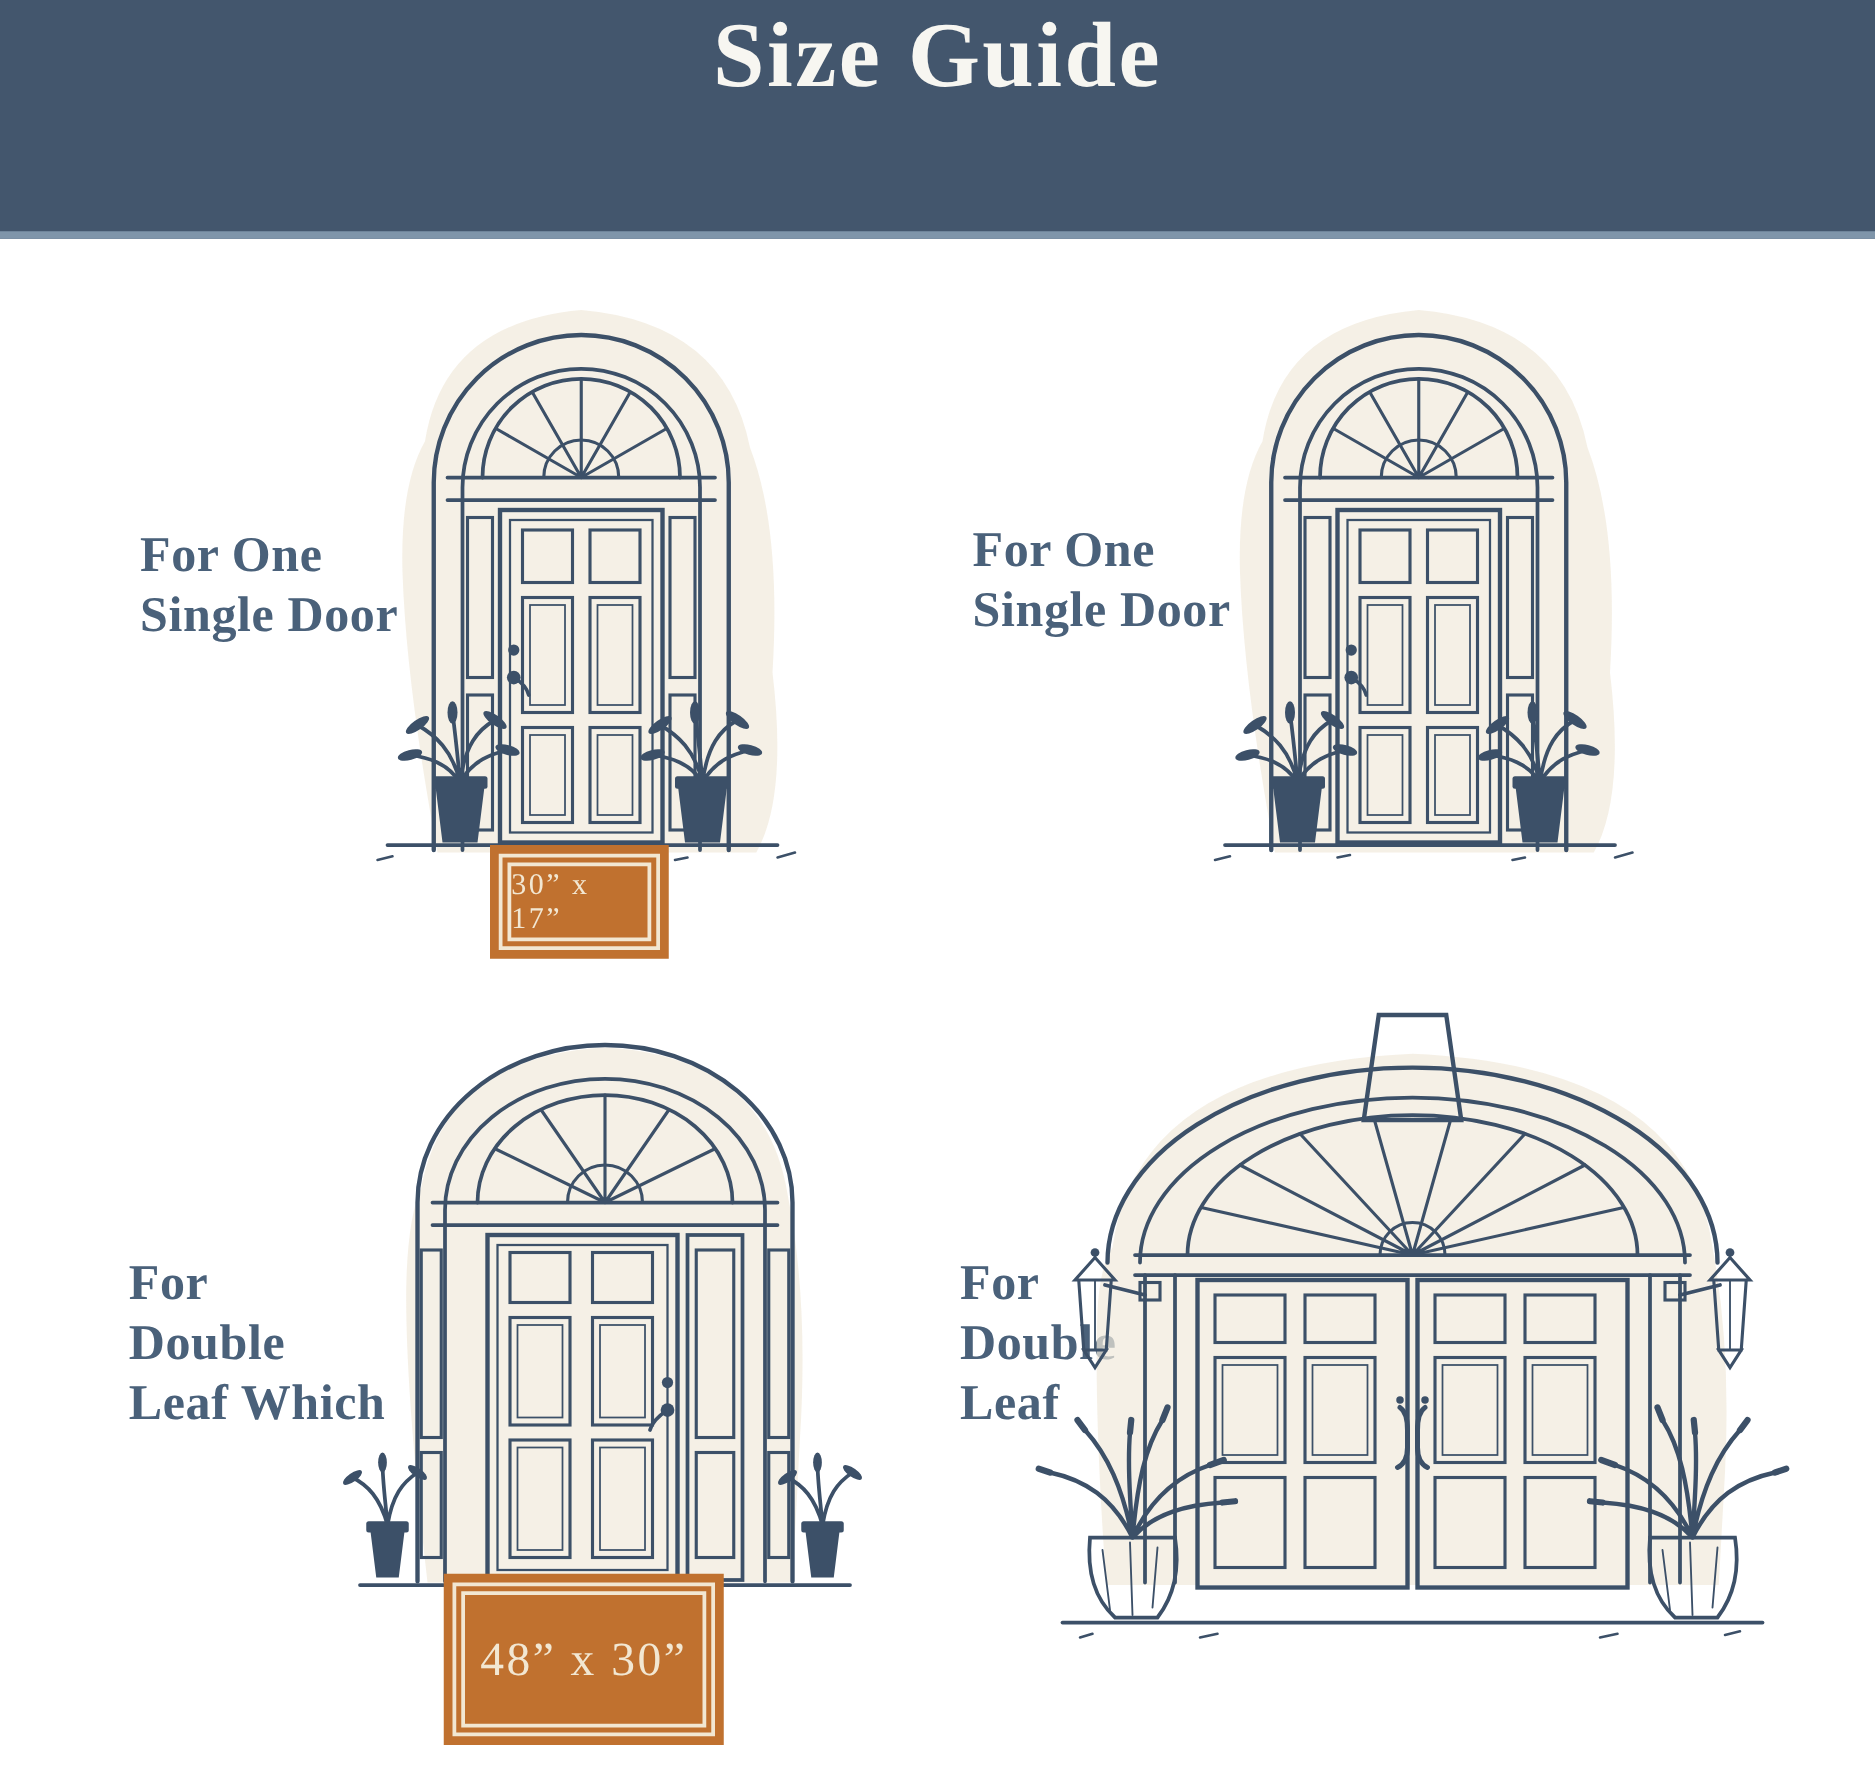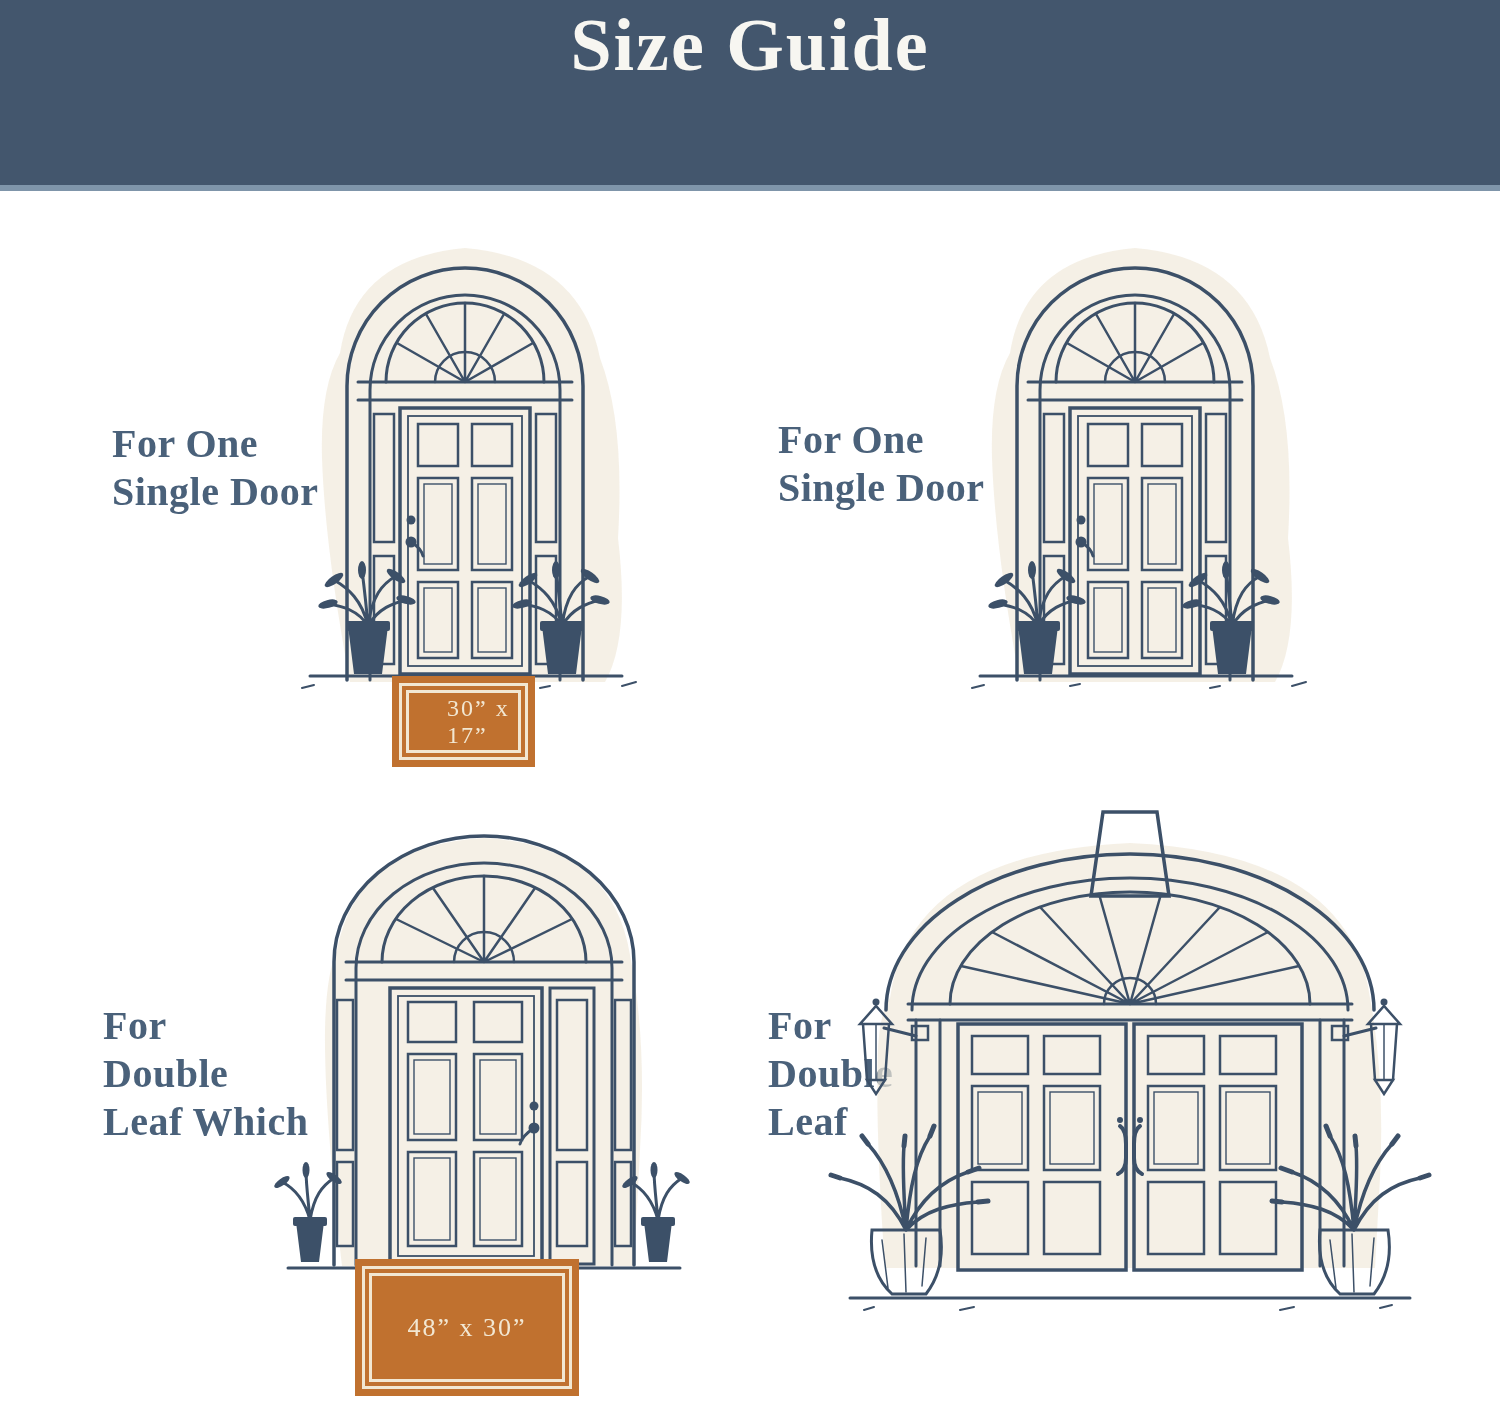--- a/index.html
+++ b/index.html
@@ -36,25 +36,25 @@
   .art-1 { left:250px; top:218px; width:430px; height:480px; }
   .art-2 { left:920px; top:218px; width:430px; height:480px; }
   .art-3 { left:262px; top:810px; width:440px; height:460px; }
   .art-4 { left:820px; top:798px; width:620px; height:530px; }
   
   .mat { position:absolute; background:var(--mat_orange); padding:7px; box-sizing:border-box; z-index:5; }
   .mat-inner { height:100%; border:3px solid var(--mat_cream); padding:4px; box-sizing:border-box; }
   .mat-core { height:100%; border:3px solid var(--mat_cream); display:flex; align-items:center; justify-content:center; box-sizing:border-box; }
   .mat-size { color:var(--mat_cream); letter-spacing:2px; }
   .mat-1 { left:392px; top:676px; width:143px; height:91px; }
-  .mat-1 .mat-size { font-size:24px;padding-left:38px; }
+  .mat-1 .mat-size { font-size:24px; }
   .mat-2 { left:1053px; top:669px; width:163px; height:104px; }
   .mat-2 .mat-size { font-size:26px; }
   .mat-3 { left:355px; top:1259px; width:224px; height:137px; }
-  .mat-3 .mat-size { font-size:26px; }
+  .mat-3 .mat-size { font-size:38px; }
   .mat-4 { left:977px; top:1261px; width:314px; height:155px; }
   .mat-4 .mat-size { font-size:30px; }
 </style>
 </head>
 <body>
 
 <div class="canvas">
 
   <svg width="0" height="0" style="position:absolute" aria-hidden="true">
     <defs>

